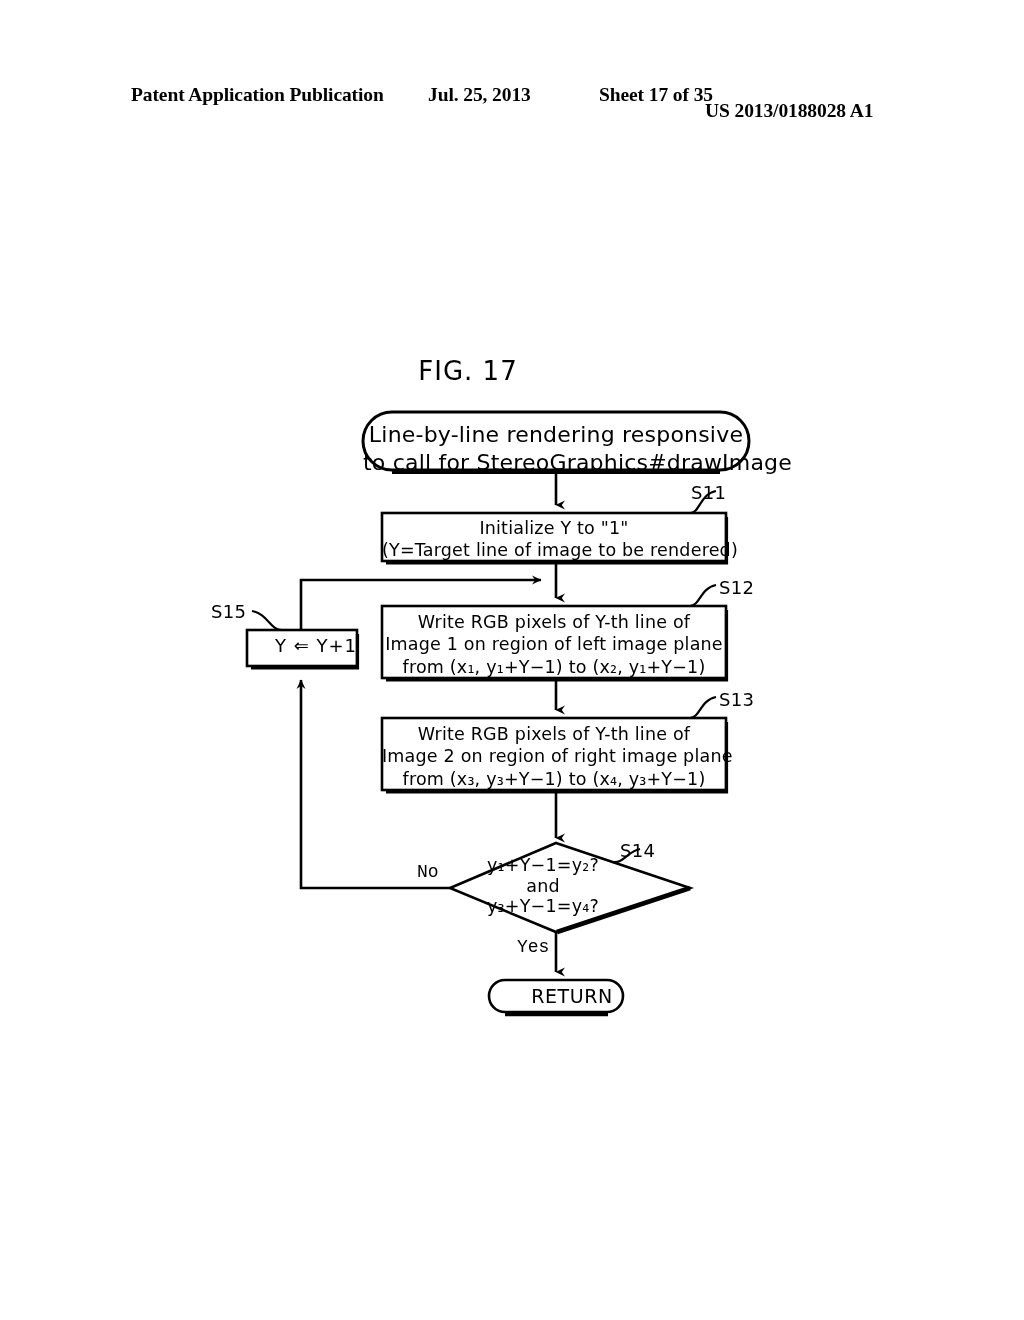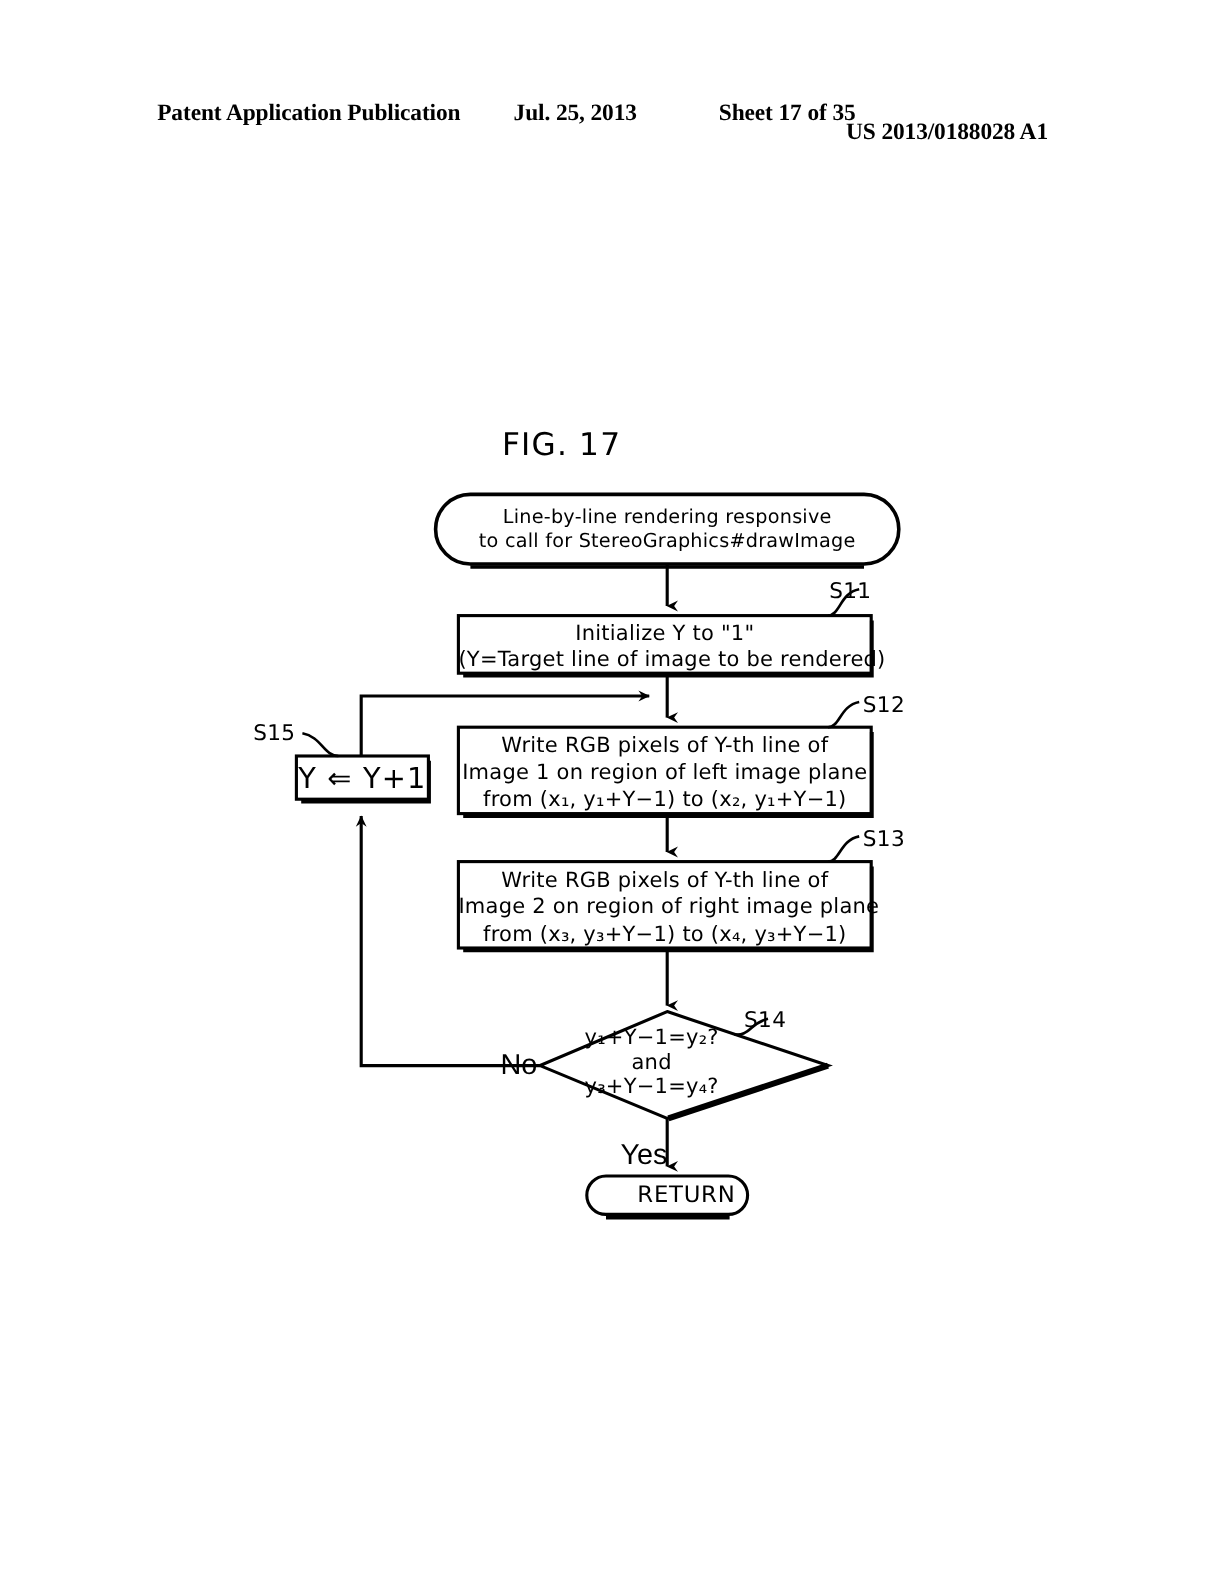--- a/index.html
+++ b/index.html
@@ -60,45 +60,44 @@
   
   .node-text {
     position: absolute;
     text-align: center;
     font-family: "DejaVu Sans", sans-serif;
     color: #000;
     line-height: 1.28;
     white-space: pre;
     letter-spacing: 0.2px;
   }
-  .t-start   { left: 363px; top: 421px;  width: 386px; font-size: 16px; }
+  .t-start   { left: 363px; top: 421px;  width: 386px; font-size: 22px; }
   .t-s11     { left: 382px; top: 517px;  width: 344px; font-size: 17.5px; }
   .t-s12     { left: 382px; top: 611px;  width: 344px; font-size: 17.5px; }
   .t-s13     { left: 382px; top: 723px;  width: 344px; font-size: 17.5px; }
-  .t-s15     { left: 247px; top: 634px;  width: 110px; font-size: 24px; letter-spacing: 1px;}
+  .t-s15     { left: 247px; top: 634px;  width: 110px; font-size: 18px; letter-spacing: 1px; text-align: right;}
   .t-dia     { left: 443px; top: 855px;  width: 200px; font-size: 17.5px; line-height: 1.18;}
   .t-return  { left: 502px; top: 984px;  width: 140px; font-size: 19px; letter-spacing: 0.6px;}
 
   .step-label {
     position: absolute;
     font-family: "DejaVu Sans", sans-serif;
     font-size: 18px;
     letter-spacing: 0.3px;
   }
   .l-s11 { left: 691px; top: 482px; }
   .l-s12 { left: 719px; top: 577px; }
   .l-s13 { left: 719px; top: 689px; }
   .l-s14 { left: 620px; top: 840px; }
   .l-s15 { left: 211px; top: 601px; }
 
   .branch-label {
     position: absolute;
-    font-family: Liberation Sans, sans-serif;
-    font-size: 24px;
-    margin-top: 12px;
+    font-family: Liberation Mono, monospace;
+    font-size: 18px;
   }
   .b-no  { left: 417px; top: 862px; }
   .b-yes { left: 517px; top: 937px; }
 </style>
 </head>
 <body>
 
 <div class="pub-header">
   <span class="h-left">Patent Application Publication</span>
   <span class="h-date">Jul. 25, 2013</span>

